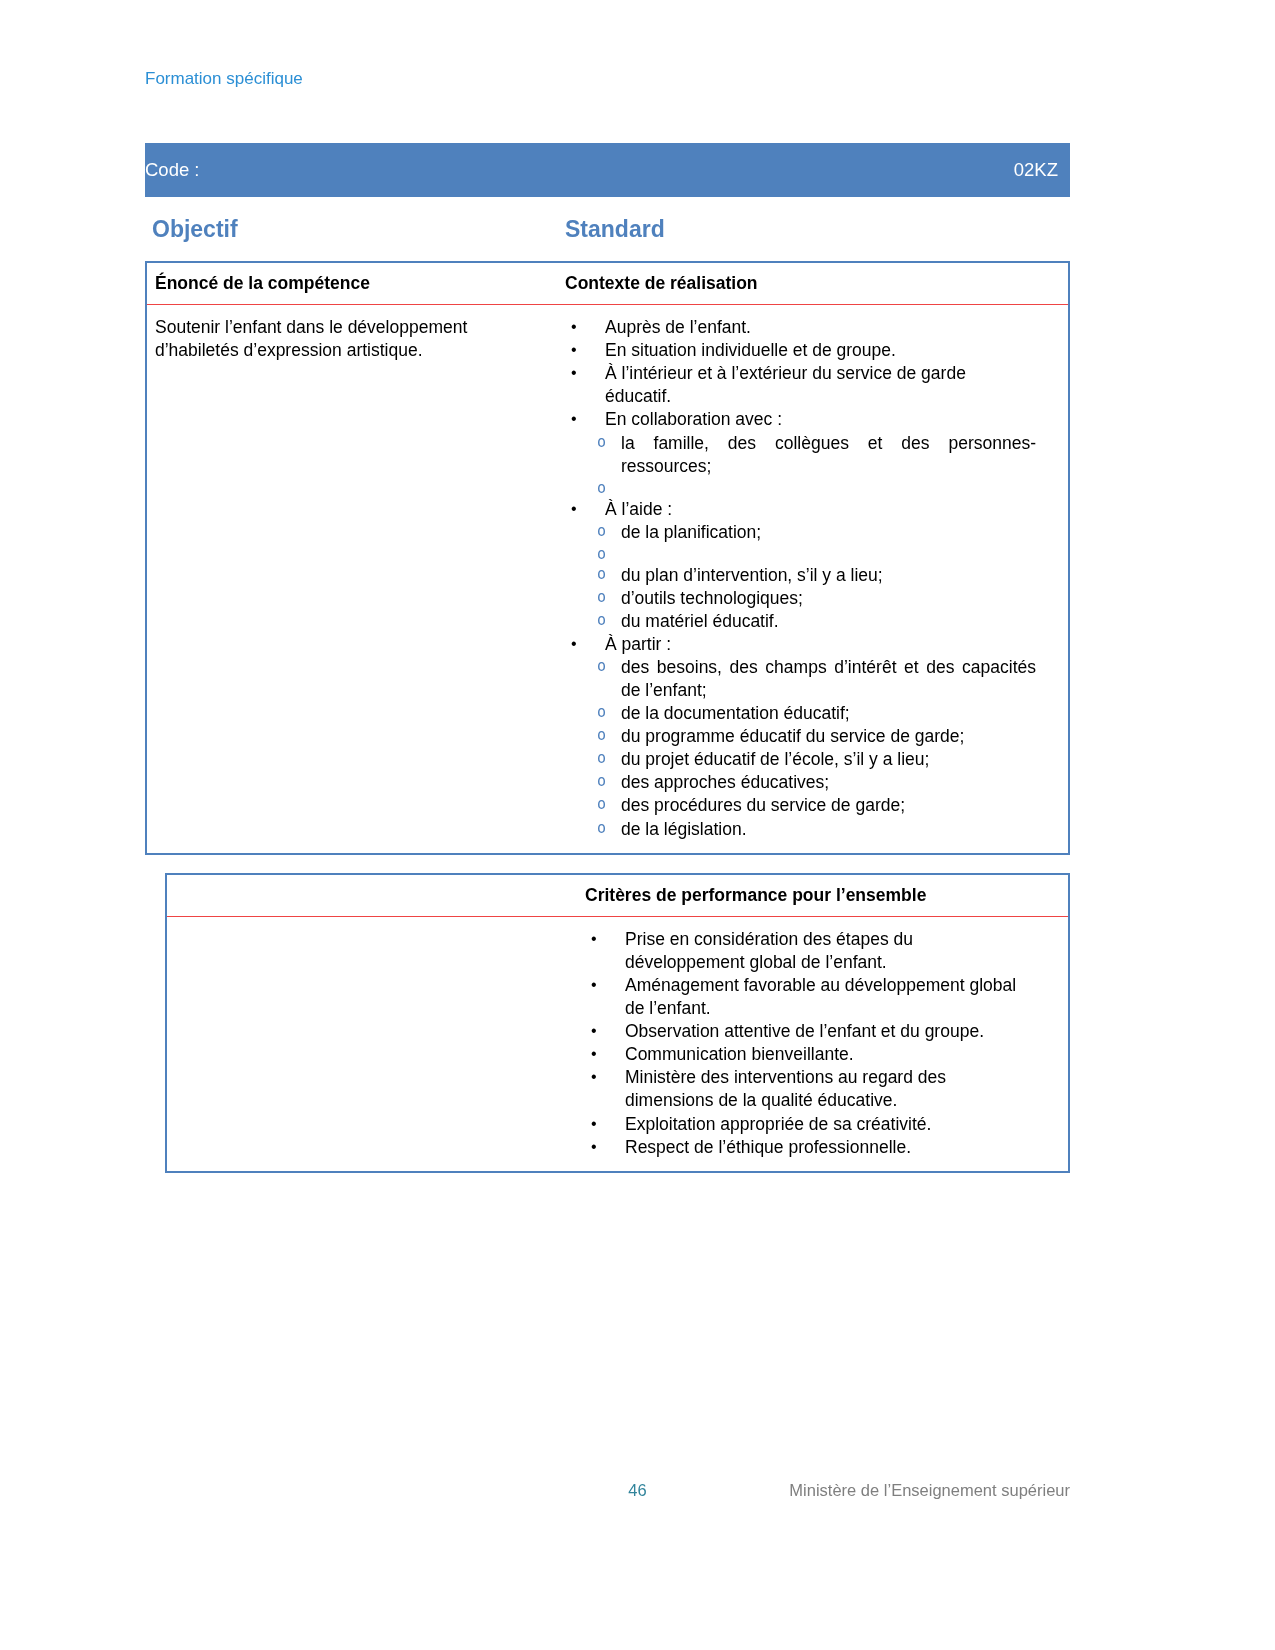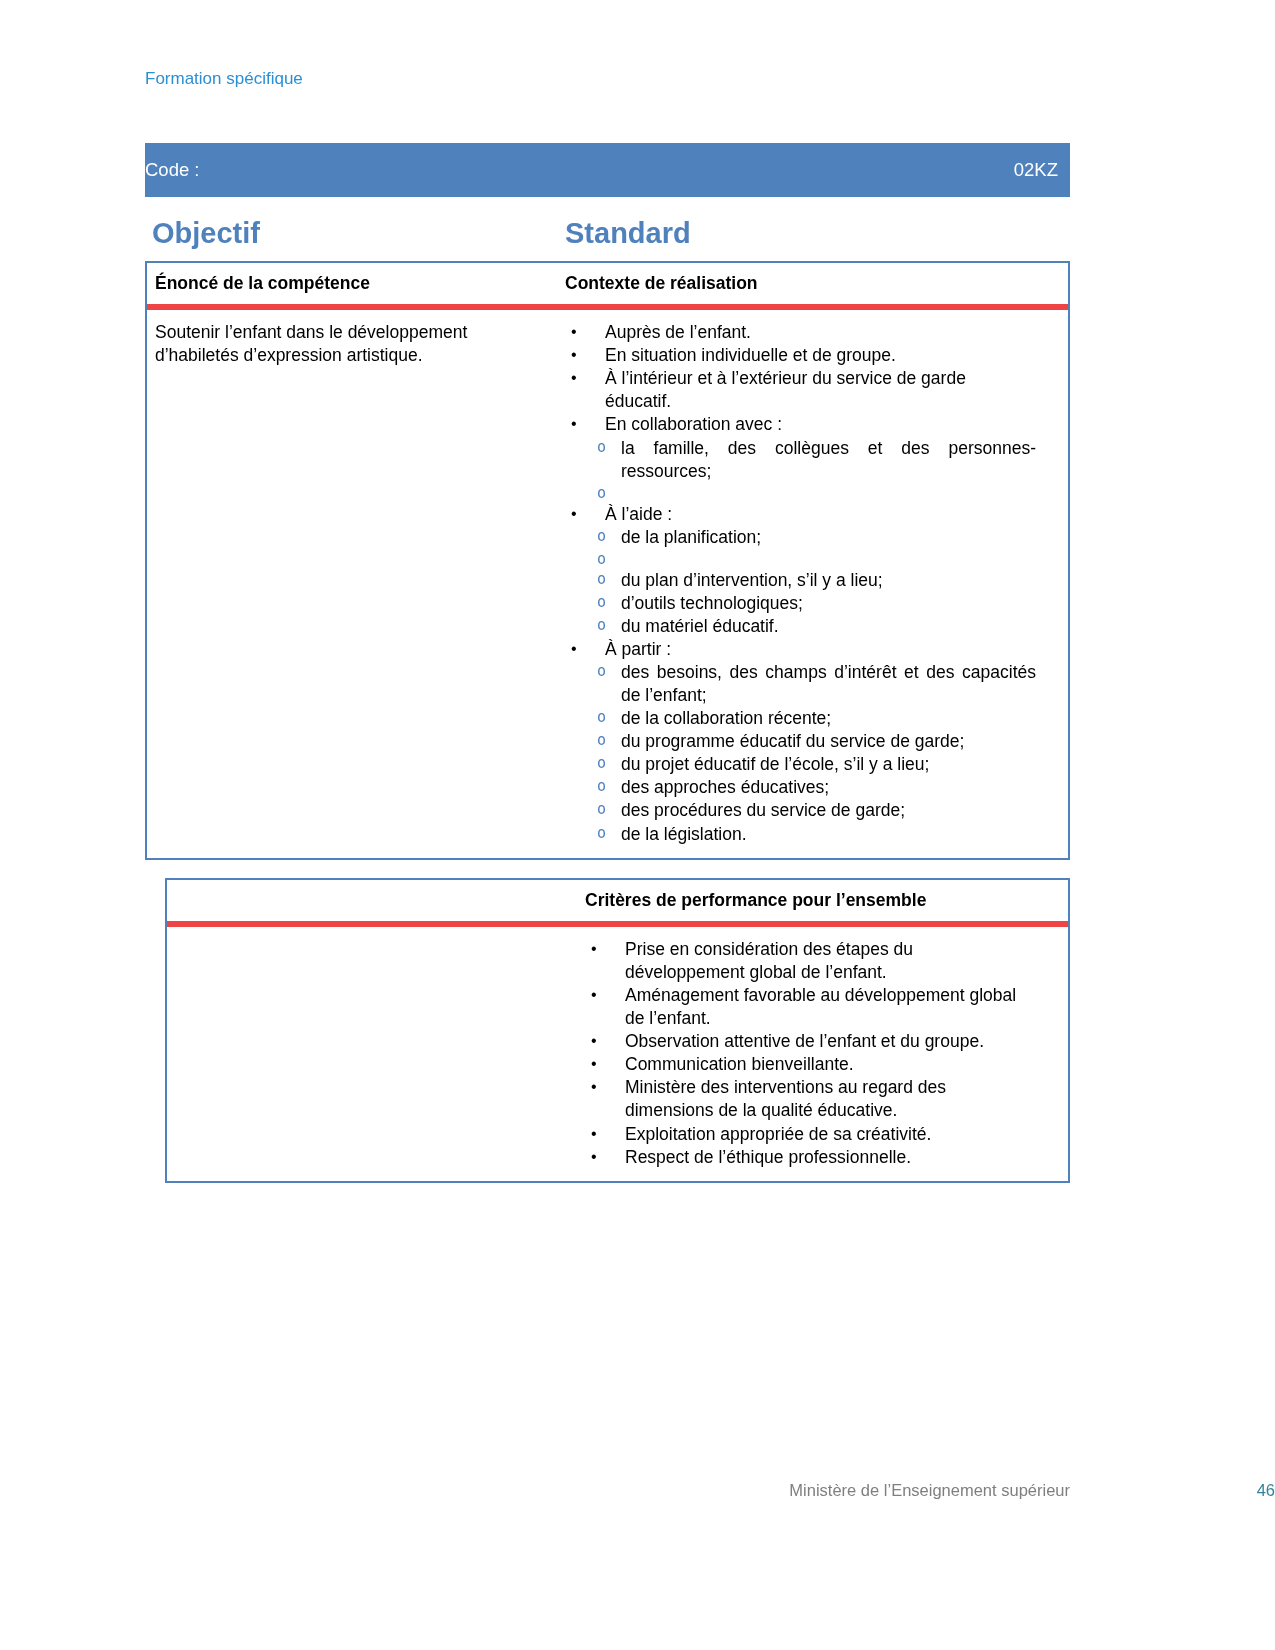--- a/index.html
+++ b/index.html
@@ -22,29 +22,29 @@
   .content { position: absolute; left: 145px; top: 143px; width: 925px; }
 
   .banner {
     height: 54px; background: #4f81bd; color: #ffffff;
     display: flex; align-items: center; justify-content: space-between;
     padding-right: 12px; font-size: 18.5px;
   }
   .banner .code-label { margin-right: 20px; }
 
   .titles-row { position: relative; margin-top: 17px; height: 34px; }
-  .title-blue { color: #4f81bd; font-weight: bold; font-size: 29px; }
+  .title-blue { color: #4f81bd; font-weight: bold; font-size: 23px; }
   .title-objectif { position: absolute; left: 7px; top: 0; }
   .title-standard { position: absolute; left: 420px; top: 0; }
 
   .comp-table { margin-top: 13px; border: 2px solid #4f81bd; background: #ffffff; }
   .comp-table + .comp-table { margin-top: 18px; margin-left: 20px; }
 
   .t-row { display: flex; align-items: stretch; }
-  .t-header { border-bottom: 6px solid #ef4444; }
+  .t-header { border-bottom: 1px solid #ef4444; }
   .cell-left  { width: 418px; flex: 0 0 418px; padding: 9px 14px 9px 8px; }
   .cell-right { flex: 1; padding: 9px 14px 9px 0; }
   .hdr-text { font-weight: bold; }
 
   .statement { padding-top: 11px; padding-bottom: 1px; }
   .list-wrap { padding-top: 11px; padding-bottom: 12px; }
 
   ul.blist { list-style: none; }
   ul.blist li { display: flex; align-items: flex-start; }
   .mk { user-select: none; }
@@ -54,21 +54,21 @@
     flex: 0 0 26px; padding-left: 2px;
     font-family: "DejaVu Sans Mono", monospace;
     font-size: 15px; color: #4f81bd; position: relative; top: 1px;
   }
   .txt { flex: 1; padding-right: 18px; }
   .justify .txt { text-align: justify; }
 
   .t2-header-line { display: block; font-weight: bold; }
   .footer-pagenum {
     position: absolute; top: 1480px; left: 0; width: 100%;
-    text-align: right; color: #31849b; font-size: 16.5px;
+    text-align: center; color: #31849b; font-size: 16.5px;
   }
   .footer-ministry {
     position: absolute; top: 1480px; right: 205px;
     color: #7f7f7f; font-size: 16.5px;
   }
 </style>
 </head>
 <body>
 
 <div class="page">
@@ -151,21 +151,21 @@
             <li class="l1">
                 <span class="mk">•</span>
                 <span class="txt">À partir :</span>
               </li>
             <li class="l2 justify">
                 <span class="mk">o</span>
                 <span class="txt">des besoins, des champs d’intérêt et des capacités de l’enfant;</span>
               </li>
             <li class="l2">
                 <span class="mk">o</span>
-                <span class="txt">de la collaboration récente;</span>
+                <span class="txt">de la documentation éducatif;</span>
               </li>
             <li class="l2">
                 <span class="mk">o</span>
                 <span class="txt">du programme éducatif du service de garde;</span>
               </li>
             <li class="l2">
                 <span class="mk">o</span>
                 <span class="txt">du projet éducatif de l’école, s’il y a lieu;</span>
               </li>
             <li class="l2">

